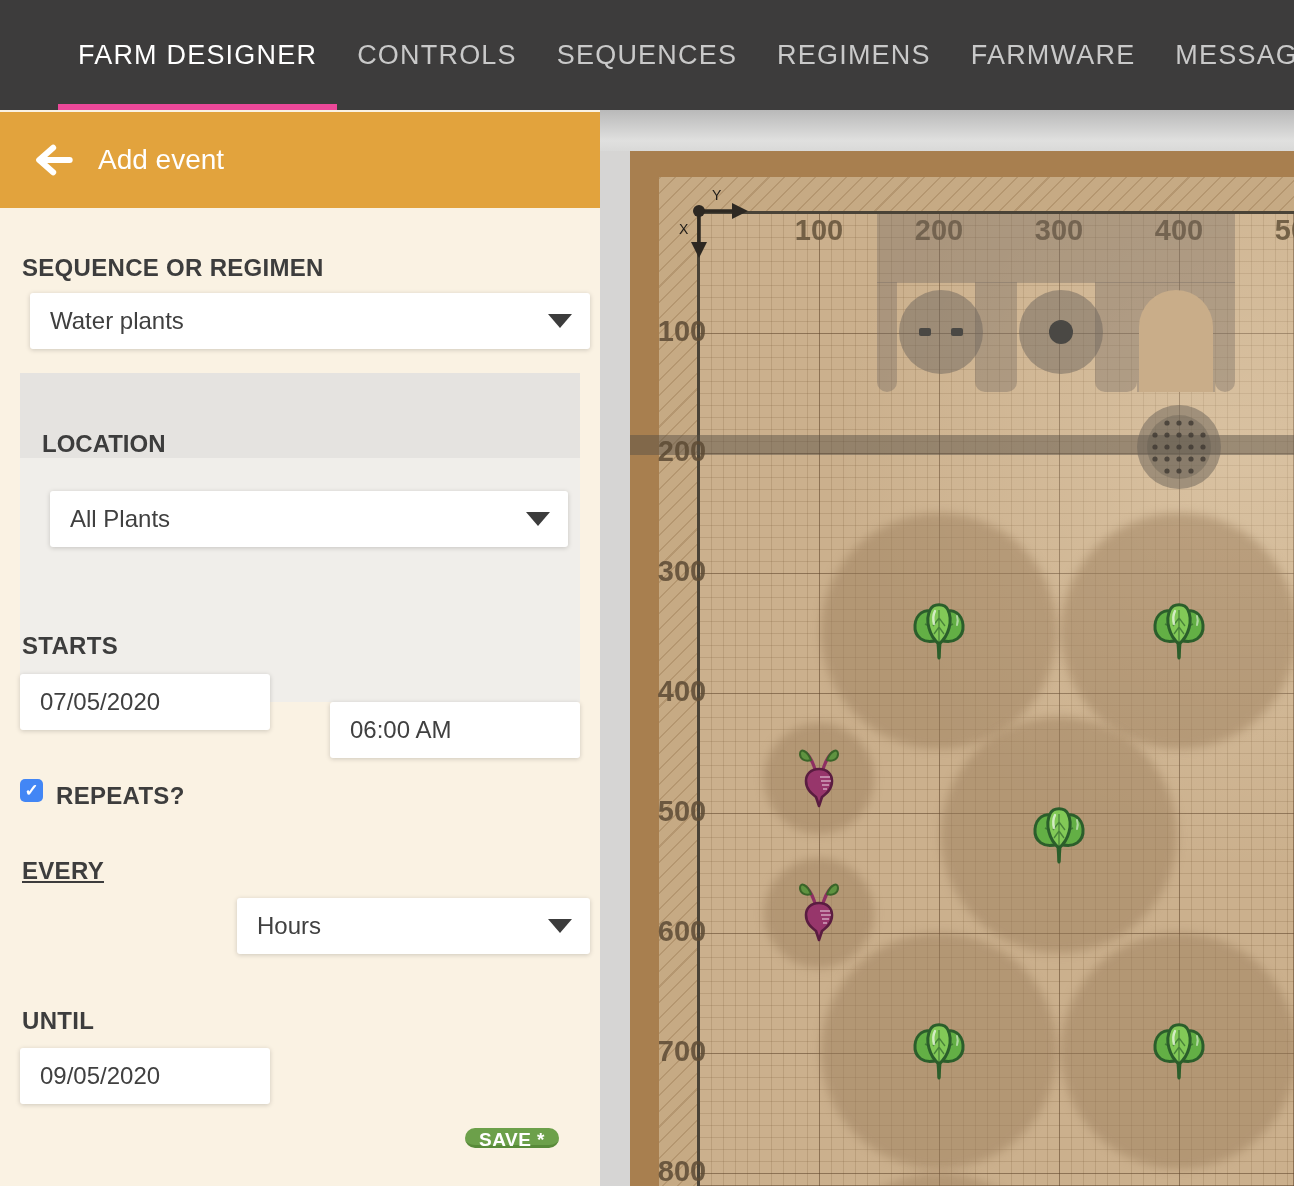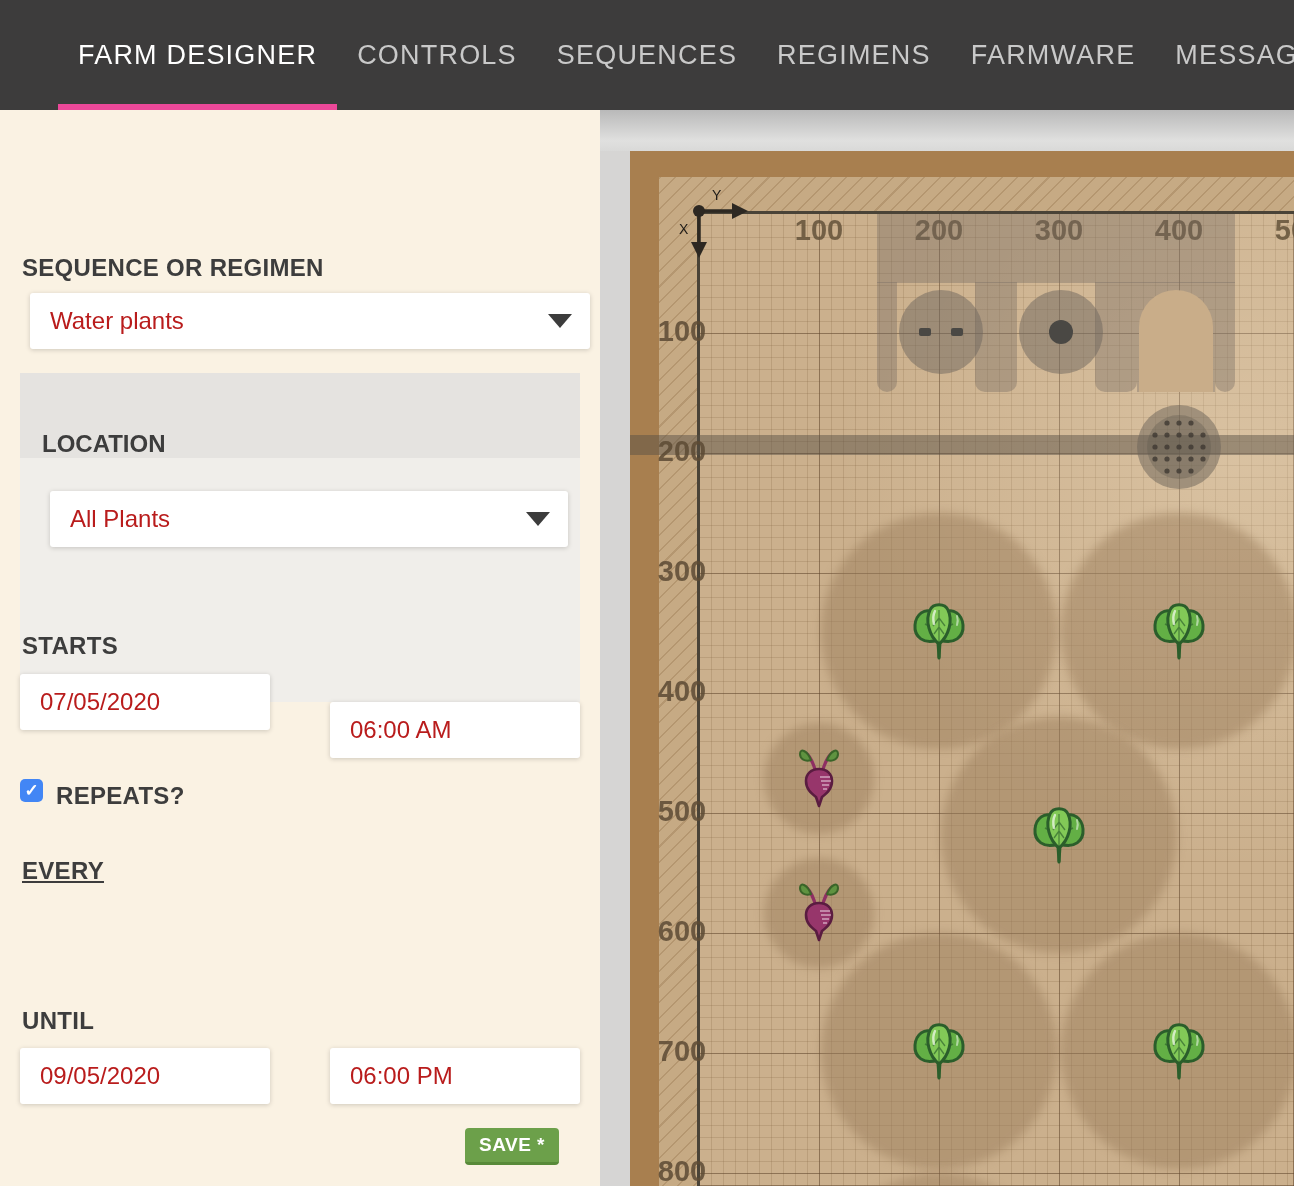--- a/index.html
+++ b/index.html
@@ -13,32 +13,32 @@
   .tab.active{color:#fff;font-weight:normal;border-bottom:6px solid #ec4899;padding-top:6px;}
   
   .panel{position:absolute;left:0;top:110px;width:600px;height:1076px;background:#faf2e3;z-index:20;}
   .panel-header{position:absolute;left:0;top:2px;width:600px;height:96px;background:#e2a33d;
        display:flex;align-items:center;color:#fff;}
   .back{margin-left:34px;width:40px;height:34px;cursor:pointer;}
   .panel-title{font-size:28px;margin-left:24px;}
   .flabel{position:absolute;left:22px;font-size:24px;font-weight:bold;color:#3d3d3d;letter-spacing:.3px;}
   .whitebox{position:absolute;background:#fff;border-radius:3px;height:56px;
        box-shadow:0 1px 5px rgba(0,0,0,.18);display:flex;align-items:center;
-       font-size:24px;color:#b91c1c;box-sizing:border-box;padding-left:20px;cursor:pointer;}
+       font-size:24px;color:#404040;box-sizing:border-box;padding-left:20px;cursor:pointer;}
   .caret{position:absolute;right:18px;width:0;height:0;border-left:12px solid transparent;
        border-right:12px solid transparent;border-top:14px solid #3c3c3c;}
   .locbox{position:absolute;left:20px;top:263px;width:560px;height:329px;background:#f0eeea;}
   .locheader{position:absolute;left:0;top:0;width:560px;height:85px;background:#e5e3e0;
        display:flex;align-items:flex-end;}
   .locheader span{margin-left:22px;font-size:24px;font-weight:bold;color:#3d3d3d;}
   .checkbox{position:absolute;left:20px;top:669px;width:23px;height:23px;background:#4286f5;
        border-radius:5px;color:#fff;font-size:17px;font-weight:bold;display:flex;
        align-items:center;justify-content:center;cursor:pointer;}
-  .savebtn{position:absolute;left:465px;top:1018px;width:94px;height:37px;background:#6ca04a;
-       border:none;border-bottom:3px solid #588a39;border-radius:4px;color:#fff;
+  .savebtn{position:absolute;left:465px;top:1018px;width:94px;height:20px;background:#6ca04a;
+       border:none;border-bottom:3px solid #588a39;border-radius:13px;color:#fff;
        font-weight:bold;font-size:19px;font-family:"Liberation Sans",sans-serif;
        letter-spacing:.5px;cursor:pointer;}
   
   .map{position:absolute;left:600px;top:110px;width:694px;height:1076px;background:#d6d5d4;
        overflow:hidden;z-index:10;}
   .topstrip{position:absolute;left:0;top:0;width:694px;height:41px;
        background:linear-gradient(#b9b9b9,#e0e0df 75%,#d9d9d8);}
   .frame-left{position:absolute;left:30px;top:41px;width:29px;height:1035px;background:#a87f4f;}
   .frame-top{position:absolute;left:30px;top:41px;width:664px;height:26px;background:#a87f4f;}
   .hatch{position:absolute;background:#c6aa84;
@@ -76,20 +76,27 @@
 <div class="nav" id="nav">
     <div class="tab active">FARM DESIGNER</div>
     <div class="tab">CONTROLS</div>
     <div class="tab">SEQUENCES</div>
     <div class="tab">REGIMENS</div>
     <div class="tab">FARMWARE</div>
     <div class="tab">MESSAGES</div>
   </div>
 
 <div class="panel">
+  <div class="panel-header">
+    <svg class="back" viewBox="0 0 46 38">
+      <path d="M22 5 L6 19 L22 33" fill="none" stroke="#fff" stroke-width="7" stroke-linecap="round" stroke-linejoin="round"></path>
+      <line x1="8" y1="19" x2="41" y2="19" stroke="#fff" stroke-width="7" stroke-linecap="round"></line>
+    </svg>
+    <span class="panel-title">Add event</span>
+  </div>
 
   <div class="flabel" style="top:144px;">SEQUENCE OR REGIMEN</div>
   <div class="whitebox" style="left:30px;top:183px;width:560px;">
     <span>Water plants</span>
     <i class="caret"></i>
   </div>
 
   <div class="locbox">
     <div class="locheader">
       <span>LOCATION</span>
@@ -107,27 +114,28 @@
   <div class="whitebox" style="left:330px;top:592px;width:250px;">
     <span>06:00 AM</span>
   </div>
 
   <div class="checkbox">
     <span>✓</span>
   </div>
   <div class="flabel" style="left:56px;top:648px;margin-top:24px;">REPEATS?</div>
 
   <div class="flabel" style="top:747px;text-decoration:underline;">EVERY</div>
+  <div class="whitebox" style="left:237px;top:788px;width:353px;">
+    <span>Hours</span>
+    <i class="caret"></i>
+  </div>
 
   <div class="flabel" style="top:897px;">UNTIL</div>
   <div class="whitebox" style="left:20px;top:938px;width:250px;">
     <span>09/05/2020</span>
-  </div>
-  <div class="whitebox" style="left:330px;top:938px;width:250px;">
-    <span>06:00 PM</span>
   </div>
 
   <button class="savebtn">SAVE *</button>
 </div>
 
 <div class="map" id="map">
   <div class="frame-left"></div>
   <div class="frame-top"></div>
   <div class="hatch hatch-left"></div>
   <div class="hatch hatch-top"></div>

